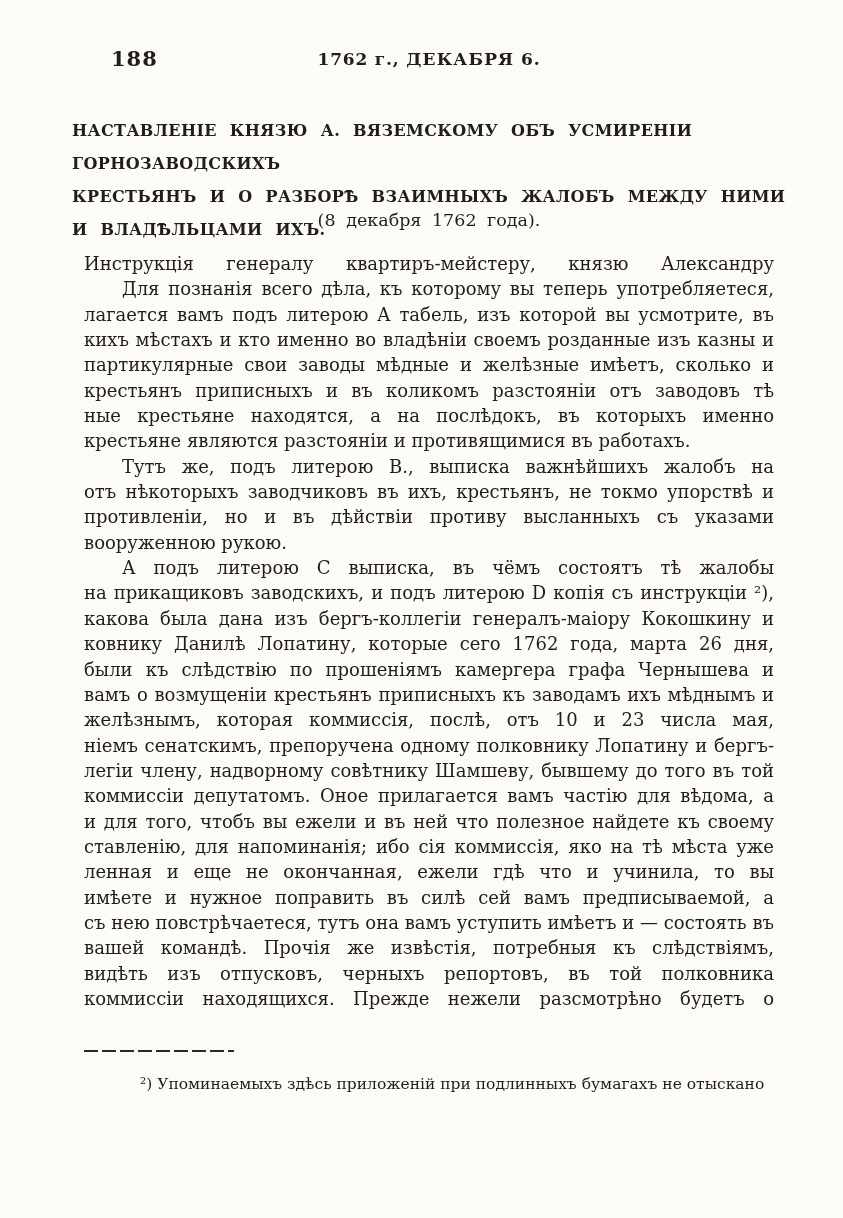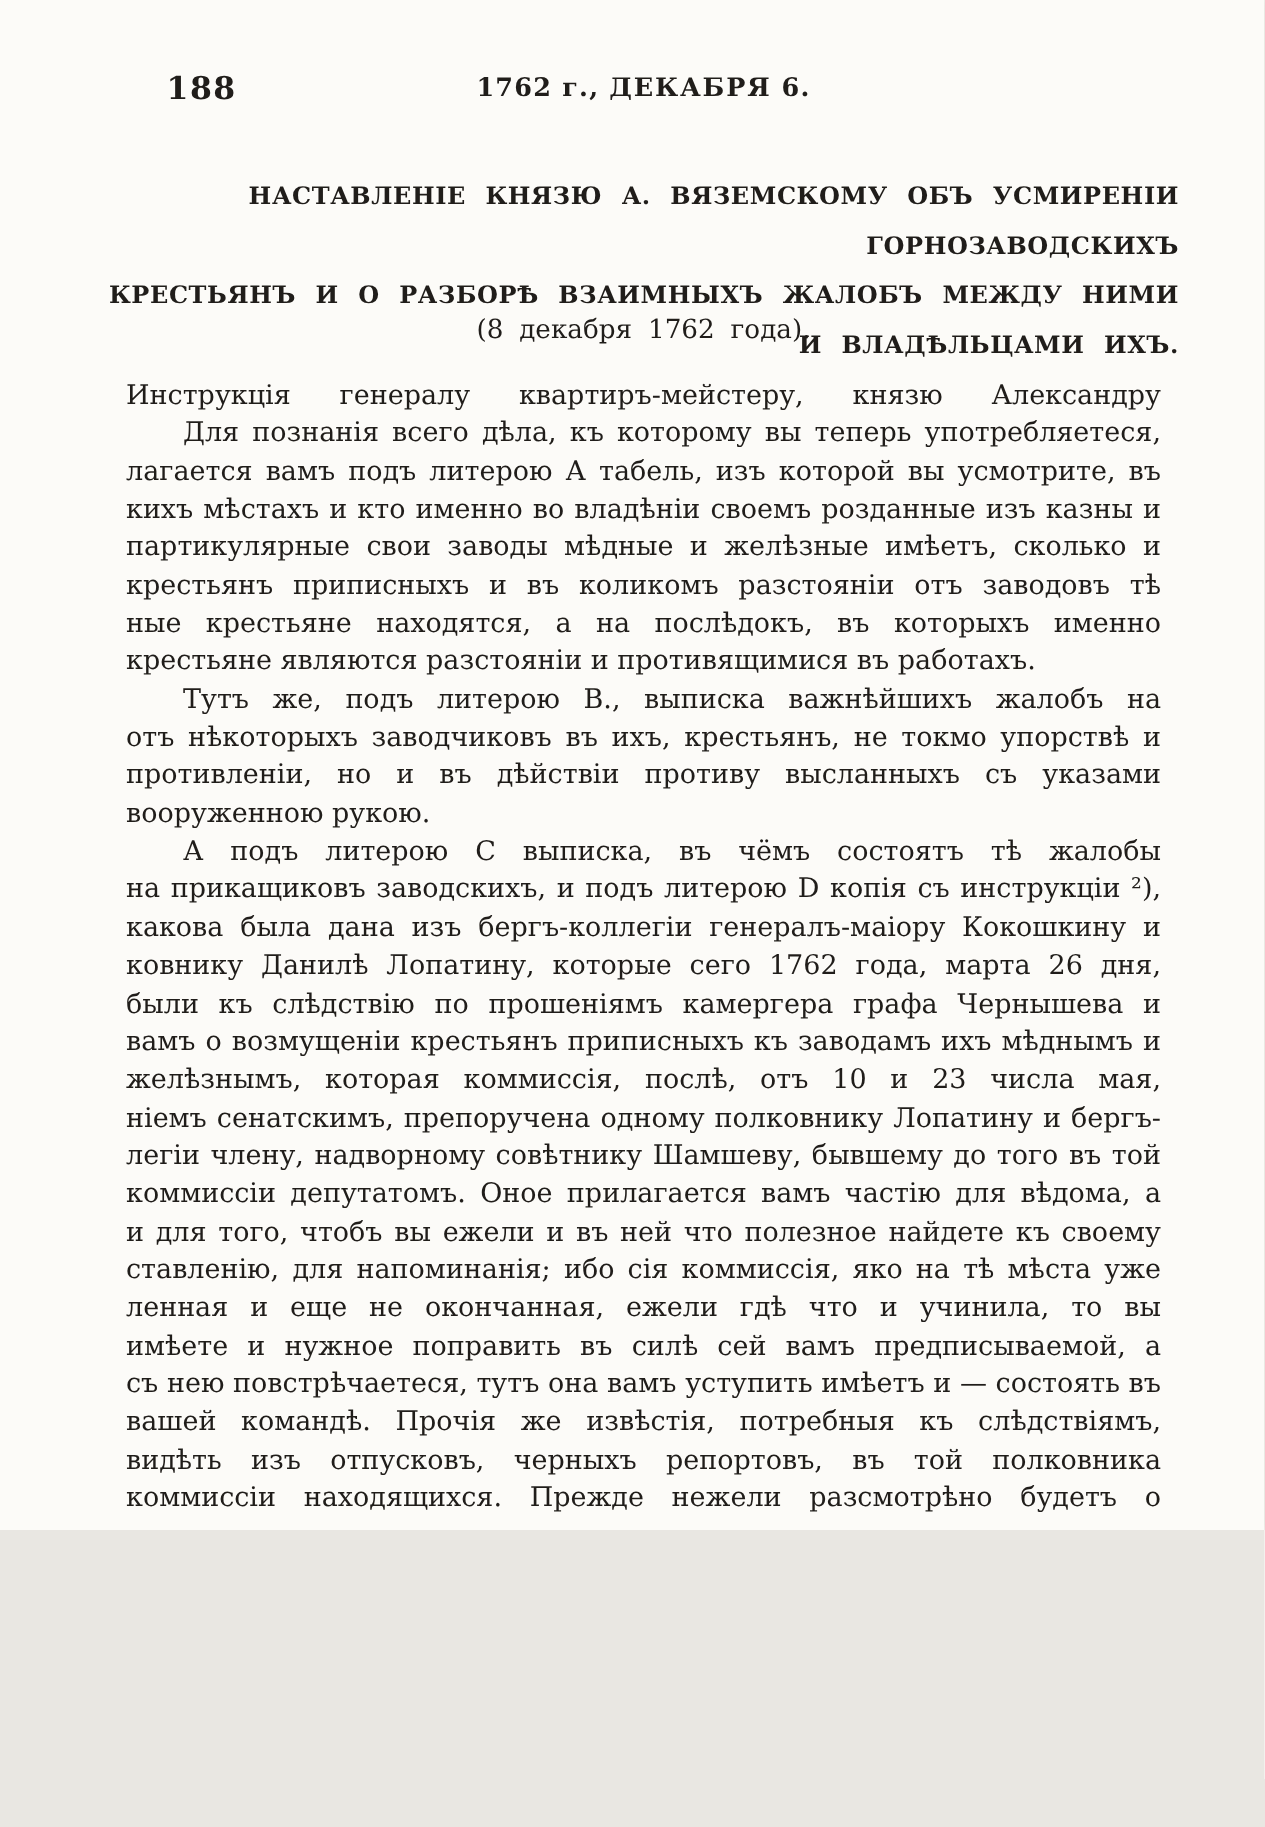--- a/index.html
+++ b/index.html
@@ -3,21 +3,21 @@
 <meta charset="utf-8">
 <style>
   html, body {
     margin: 0;
     padding: 0;
     background: #e9e7e2;
   }
   .page {
     position: relative;
     width: 843px;
-    height: 1020px;
+    height: 1218px;
     background: #fcfbf8;
     color: #201d1a;
     font-family: "DejaVu Serif", "Liberation Serif", serif;
     overflow: hidden;
     margin: 0 auto;
     box-shadow: 0 0 6px rgba(0,0,0,0.15);
   }
   
   .page-number {
     position: absolute;
@@ -42,21 +42,21 @@
     font-size: 17px;
     text-transform: uppercase;
     letter-spacing: 1.2px;
   }
   
   .doc-title {
     position: absolute;
     left: 72px;
     top: 114px;
     width: 714px;
-    text-align: right;
+    text-align: left;
     font-weight: bold;
     font-size: 16px;
     line-height: 33px;
     letter-spacing: 0.4px;
     word-spacing: 7px;
   }
   .doc-date {
     position: absolute;
     left: 84px;
     top: 210px;

